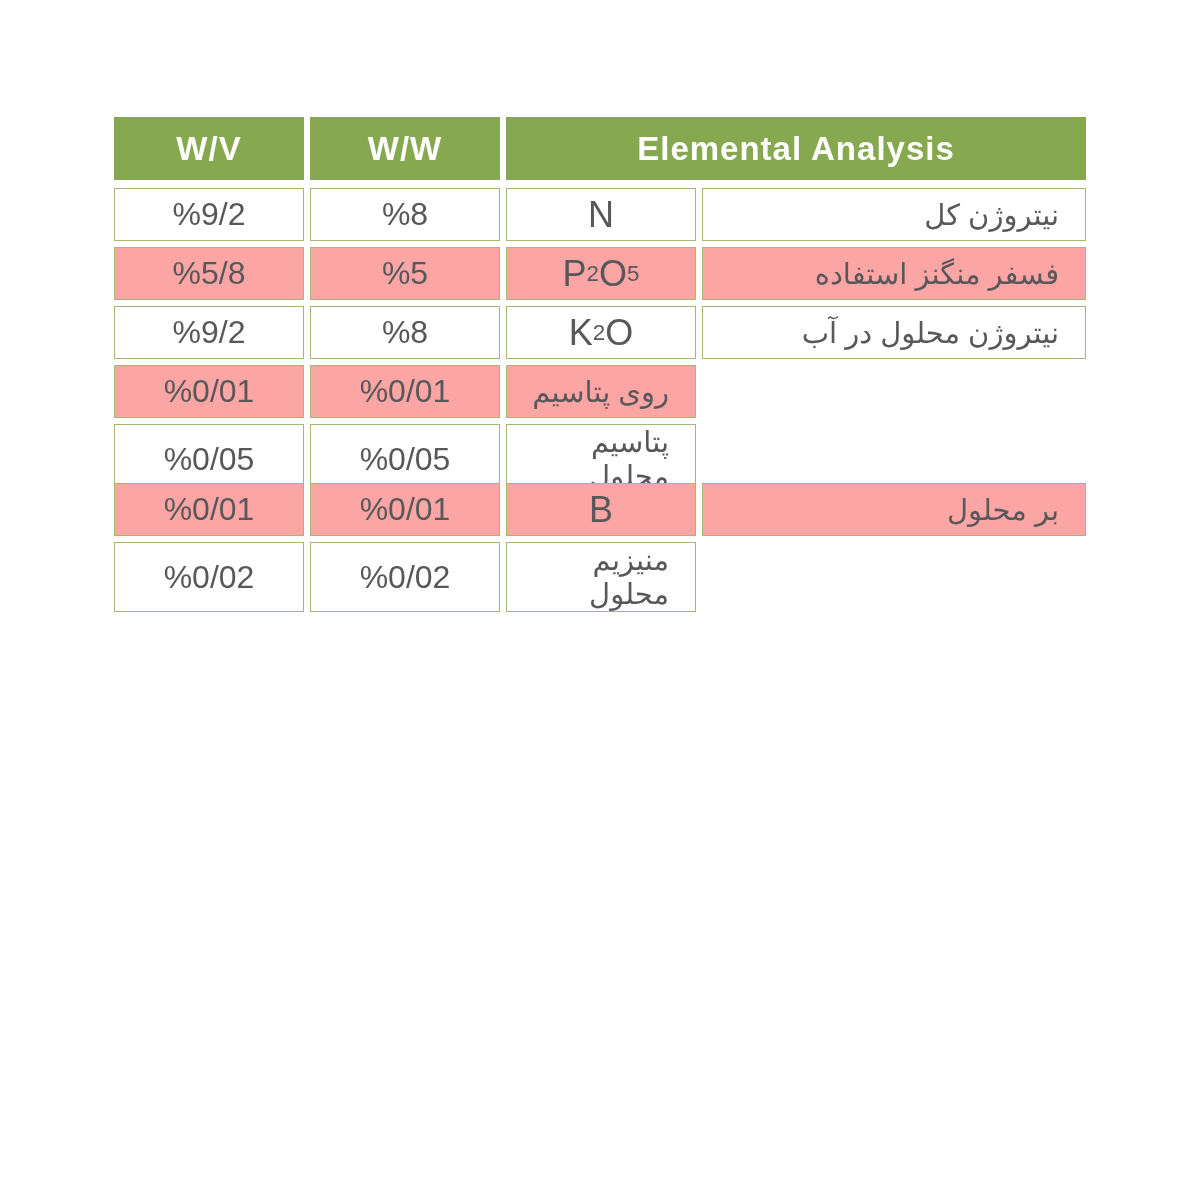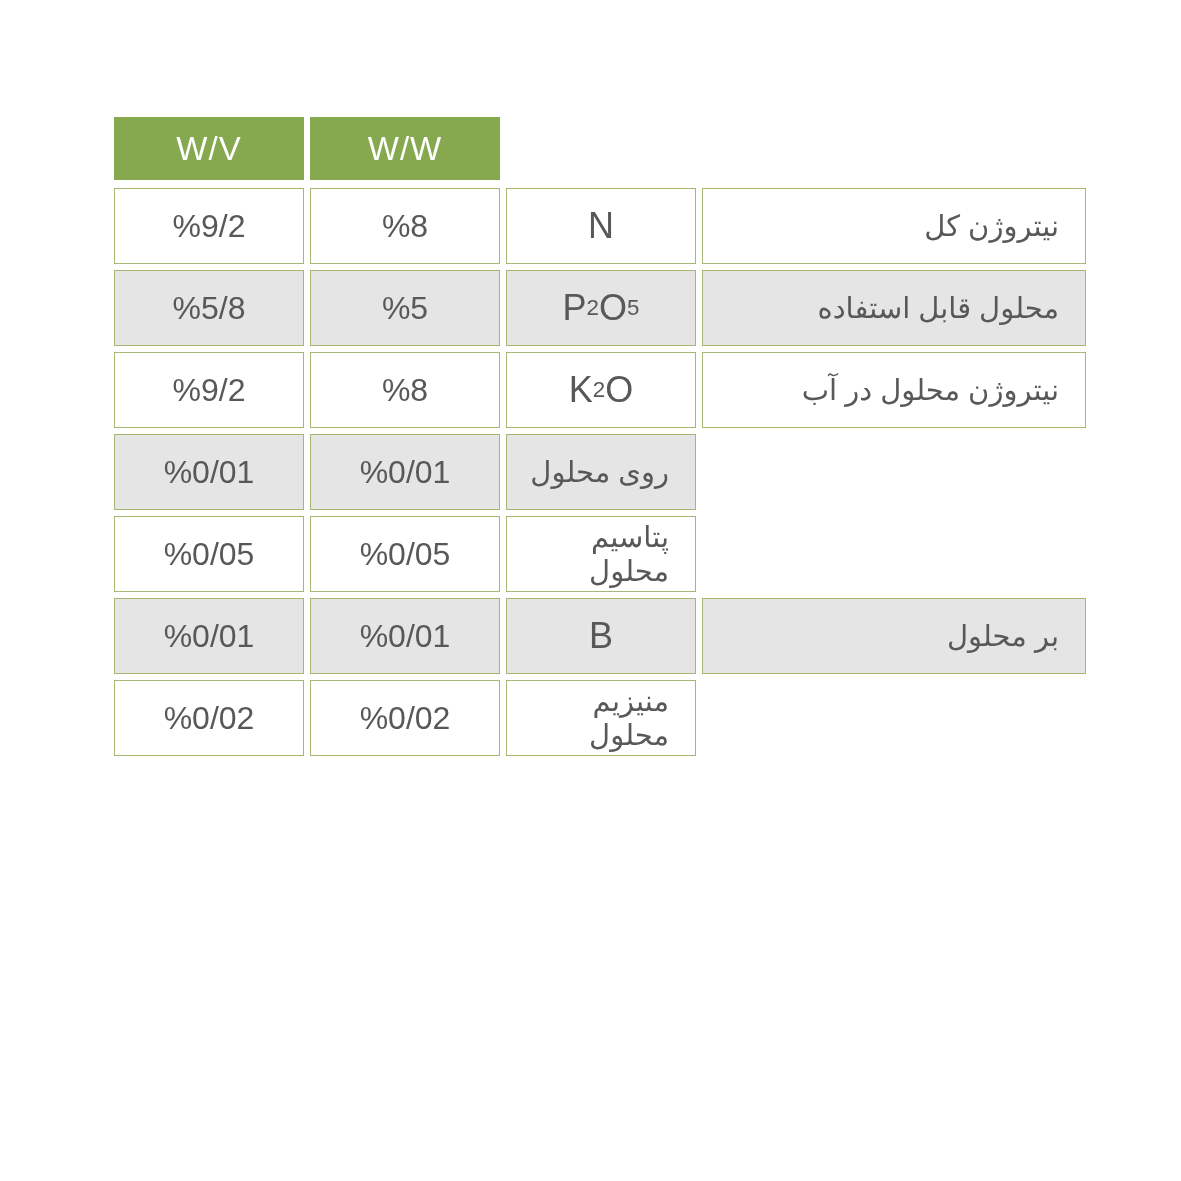--- a/index.html
+++ b/index.html
@@ -16,57 +16,57 @@
     position: absolute;
     left: 114px;
     top: 117px;
     width: 972px;
   }
 
   .grid-row {
     display: grid;
     grid-template-columns: 190px 190px 190px 384px;
     column-gap: 6px;
-    height: 76px;
+    height: 53px;
     margin-bottom: 6px;
   }
 
   .header-row {
     height: 63px;
     margin-bottom: 8px;
   }
 
   .hcell {
     background: #86A950;
     color: #ffffff;
     display: flex;
     align-items: center;
     justify-content: center;
     font-size: 33px;
-    font-weight: 400;
+    font-weight: 700;
     letter-spacing: 1px;
   }
 
   .hcell.span2 {
     grid-column: 3 / 5;
   }
 
   .cell {
     box-sizing: border-box;
     border: 1.5px solid #A3B872;
     background: #ffffff;
     color: #58585A;
     display: flex;
     align-items: center;
     justify-content: center;
     font-size: 32px;
   }
 
   .grid-row.alt .cell {
-    background: #e5e5e5;
+    background: #fca5a5;
   }
 
   .cell.sym {
     font-size: 36px;
   }
 
   .cell.sym sub {
     font-size: 0.62em;
     line-height: 0;
   }
@@ -79,47 +79,48 @@
   }
 </style>
 </head>
 <body>
 
 <div class="analysis-table">
 
   <div class="grid-row header-row">
     <div class="hcell">W/V</div>
     <div class="hcell">W/W</div>
+    <div class="hcell span2">Elemental Analysis</div>
   </div>
 
   <div class="grid-row">
     <div class="cell num">%9/2</div>
     <div class="cell num">%8</div>
     <div class="cell sym">N</div>
     <div class="cell fa">نیتروژن کل</div>
   </div>
 
   <div class="grid-row alt">
     <div class="cell num">%5/8</div>
     <div class="cell num">%5</div>
     <div class="cell sym">P<sub>2</sub>O<sub>5</sub></div>
-    <div class="cell fa">محلول قابل استفاده</div>
+    <div class="cell fa">فسفر منگنز استفاده</div>
   </div>
 
   <div class="grid-row">
     <div class="cell num">%9/2</div>
     <div class="cell num">%8</div>
     <div class="cell sym">K<sub>2</sub>O</div>
     <div class="cell fa">نیتروژن محلول در آب</div>
   </div>
 
   <div class="grid-row alt">
     <div class="cell num">%0/01</div>
     <div class="cell num">%0/01</div>
-    <div class="cell fa">روی محلول</div>
+    <div class="cell fa">روی پتاسیم</div>
   </div>
 
   <div class="grid-row">
     <div class="cell num">%0/05</div>
     <div class="cell num">%0/05</div>
     <div class="cell fa">پتاسیم محلول</div>
   </div>
 
   <div class="grid-row alt">
     <div class="cell num">%0/01</div>

